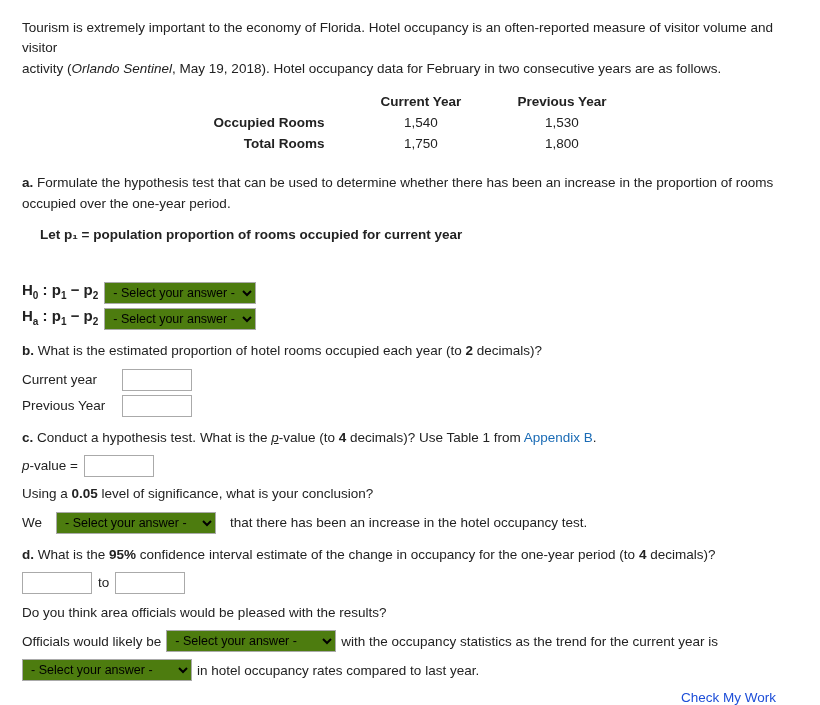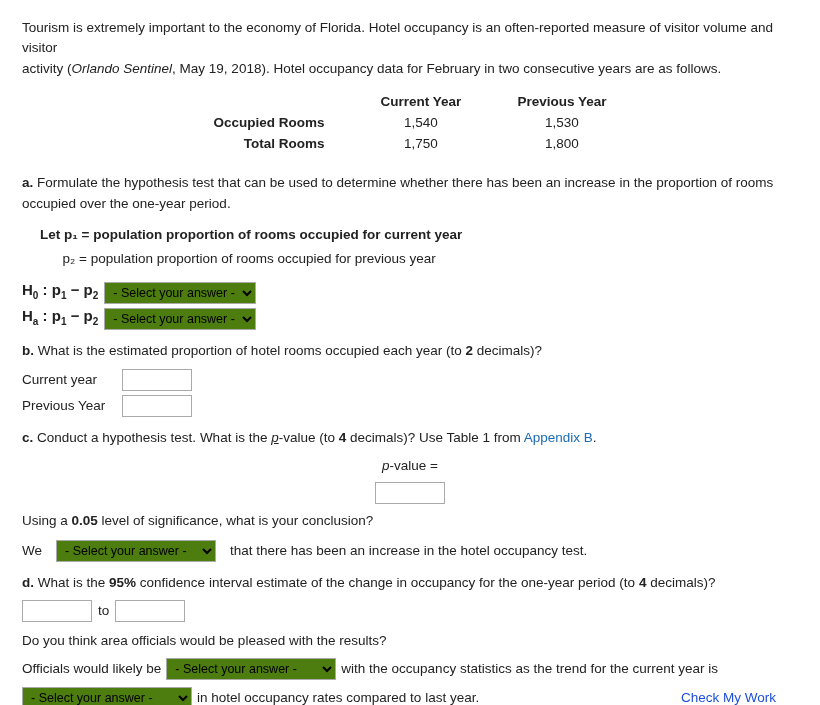--- a/index.html
+++ b/index.html
@@ -40,21 +40,21 @@
       border: 1px solid #aaa;
       width: 70px;
       height: 22px;
       display: inline-block;
       vertical-align: middle;
       padding: 2px 4px;
       font-size: 13px;
     }
     .input-row { display: flex; align-items: center; gap: 10px; margin: 4px 0; }
     .input-label { min-width: 90px; }
-    .pvalue-row { display: flex; align-items: center; gap: 6px; margin: 6px 0; flex-direction: column; }
+    .pvalue-row { display: flex; align-items: center; gap: 6px; margin: 6px 0; }
     .we-row { display: flex; align-items: flex-start; gap: 14px; margin: 8px 0; flex-wrap: wrap; }
     .confidence-row { display: flex; align-items: center; gap: 6px; margin: 6px 0; }
     .officials-row { display: flex; align-items: center; gap: 5px; flex-wrap: wrap; line-height: 2; }
     .officials-row2 { display: flex; align-items: center; gap: 5px; flex-wrap: wrap; margin-top: 2px; line-height: 2; }
     .link-blue { color: #1a6bb5; text-decoration: none; }
     .check-work-btn {
       color: #1d4ed8;
       background: none;
       border: none;
       cursor: pointer;
@@ -106,21 +106,21 @@
     </tbody>
   </table>
 
   <div class="section">
     <span class="section-label">a.</span>
     <span>Formulate the hypothesis test that can be used to determine whether there has been an increase in the proportion of rooms occupied over the one-year period.</span>
     <div class="formula-line" style="margin-top:8px;font-weight:bold;">
       <span>Let  p₁ = population proportion of rooms occupied for current year</span>
     </div>
     <div class="formula-line">
-      <span>&nbsp;&nbsp;&nbsp;&nbsp;&nbsp;&nbsp;</span><span>p₂ = population proportion of rooms occupied for previous year</span>
+      <span>&nbsp;&nbsp;&nbsp;&nbsp;&nbsp;&nbsp;</span>
     </div>
     <div class="hypothesis-row" style="margin-top:6px;">
       <span class="h0-label bold">H<sub>0</sub> : p<sub>1</sub> − p<sub>2</sub></span>
       <select class="answer-select">
         <option value="">- Select your answer -</option>
         <option value="=0">= 0</option>
         <option value="&gt;=0">≥ 0</option>
         <option value="&lt;=0">≤ 0</option>
         <option value="&gt;0">&gt; 0</option>
         <option value="&lt;0">&lt; 0</option>

